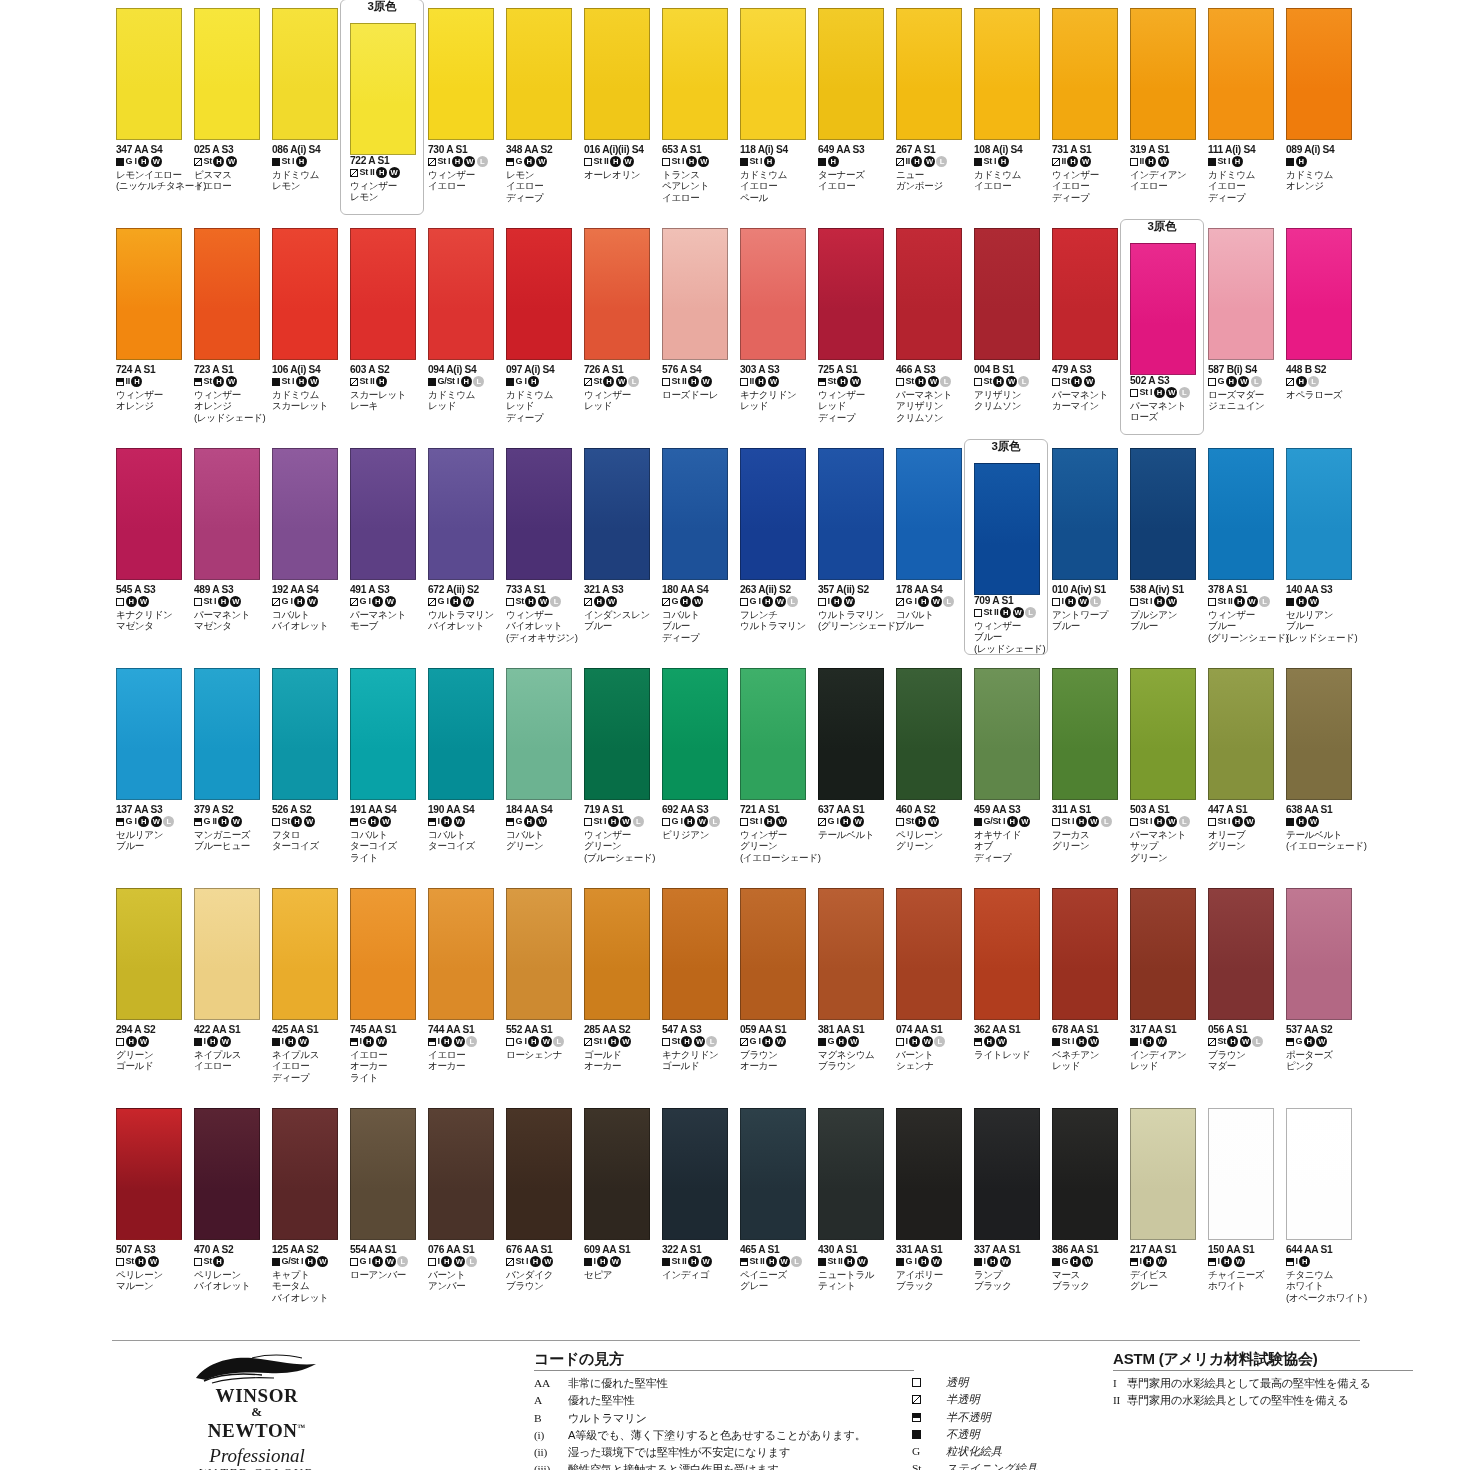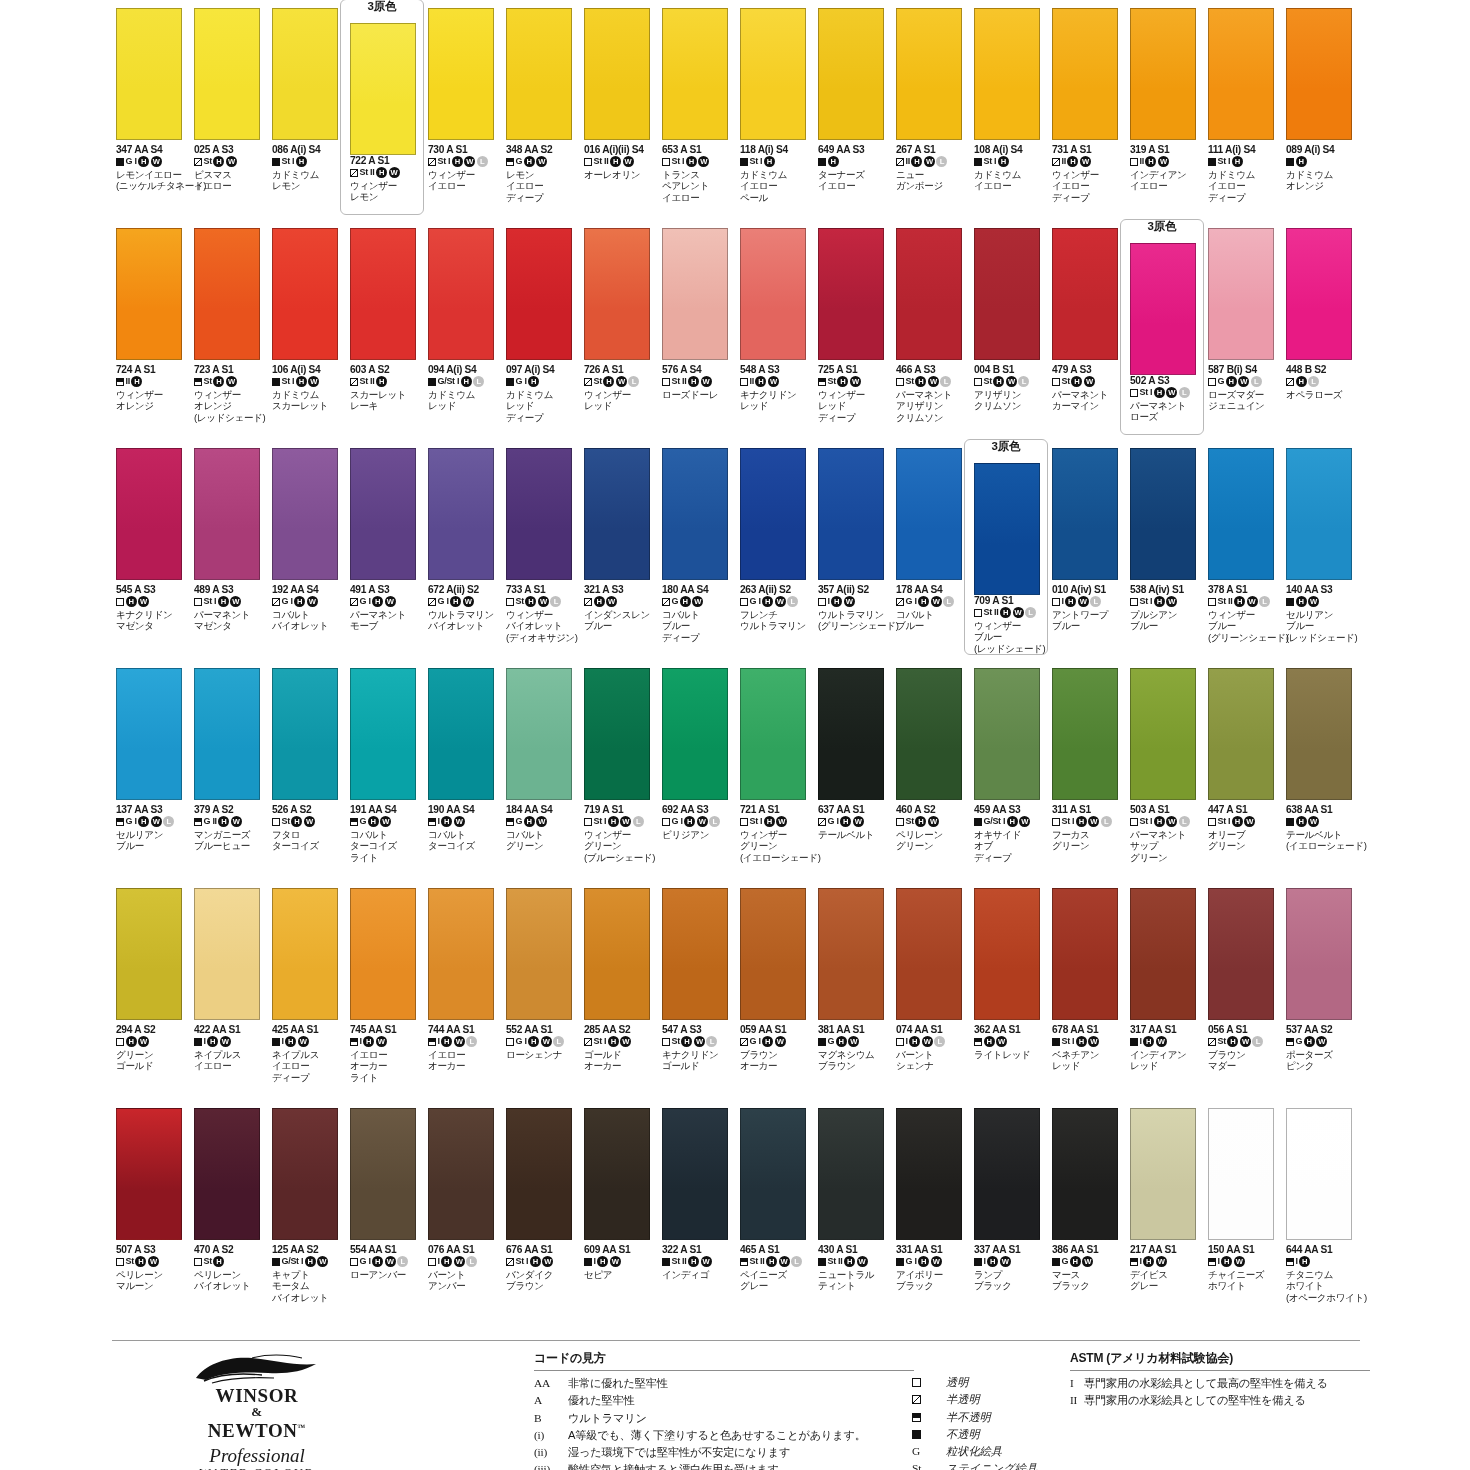--- a/index.html
+++ b/index.html
@@ -183,24 +183,24 @@
   #brand .wc {
     font-family: "Liberation Serif", serif;
     font-size: 12.5px;
     letter-spacing: 1.6px;
     line-height: 14px;
   }
 
   .legend-col { position: absolute; font-size: 11.2px; line-height: 17.2px; }
   #legcode { left: 534px; top: 10px; width: 380px; }
   #legsym  { left: 912px; top: 10px; width: 175px; }
-  #legastm { left: 1070px; top: 10px; width: 300px; }
+  #legastm { left: 1113px; top: 10px; width: 300px; }
 
   .legend-title {
-    font-size: 12px;
+    font-size: 15px;
     font-weight: bold;
     padding-bottom: 3px;
     margin-bottom: 4px;
     letter-spacing: -0.2px;
   }
   #legcode .legend-title, #legastm .legend-title { border-bottom: 1px solid #8d8d8d; }
   .legend-row { display: flex; align-items: flex-start; letter-spacing: -0.2px; }
   .legend-row .k {
     width: 34px; flex: 0 0 34px;
     font-family: "Liberation Serif", serif;
@@ -623,21 +623,21 @@
               <span class="badge">W</span>
             </div>
             <div class="names">
               <div>ローズドーレ</div>
             </div>
           </div>
         </div>
         <div class="cell">
           <div class="swatch" style="background: linear-gradient(rgb(234, 127, 119) 0%, rgb(227, 101, 94) 62%, rgb(227, 101, 94) 100%);"></div>
           <div class="meta">
-            <div class="code">548 A S3</div>
+            <div class="code">303 A S3</div>
             <div class="symbols">
               <span class="sym-op "></span>
               <span class="sym-txt">II</span>
               <span class="badge">H</span>
               <span class="badge">W</span>
             </div>
             <div class="names">
               <div>キナクリドン</div>
               <div>レッド</div>
             </div>

